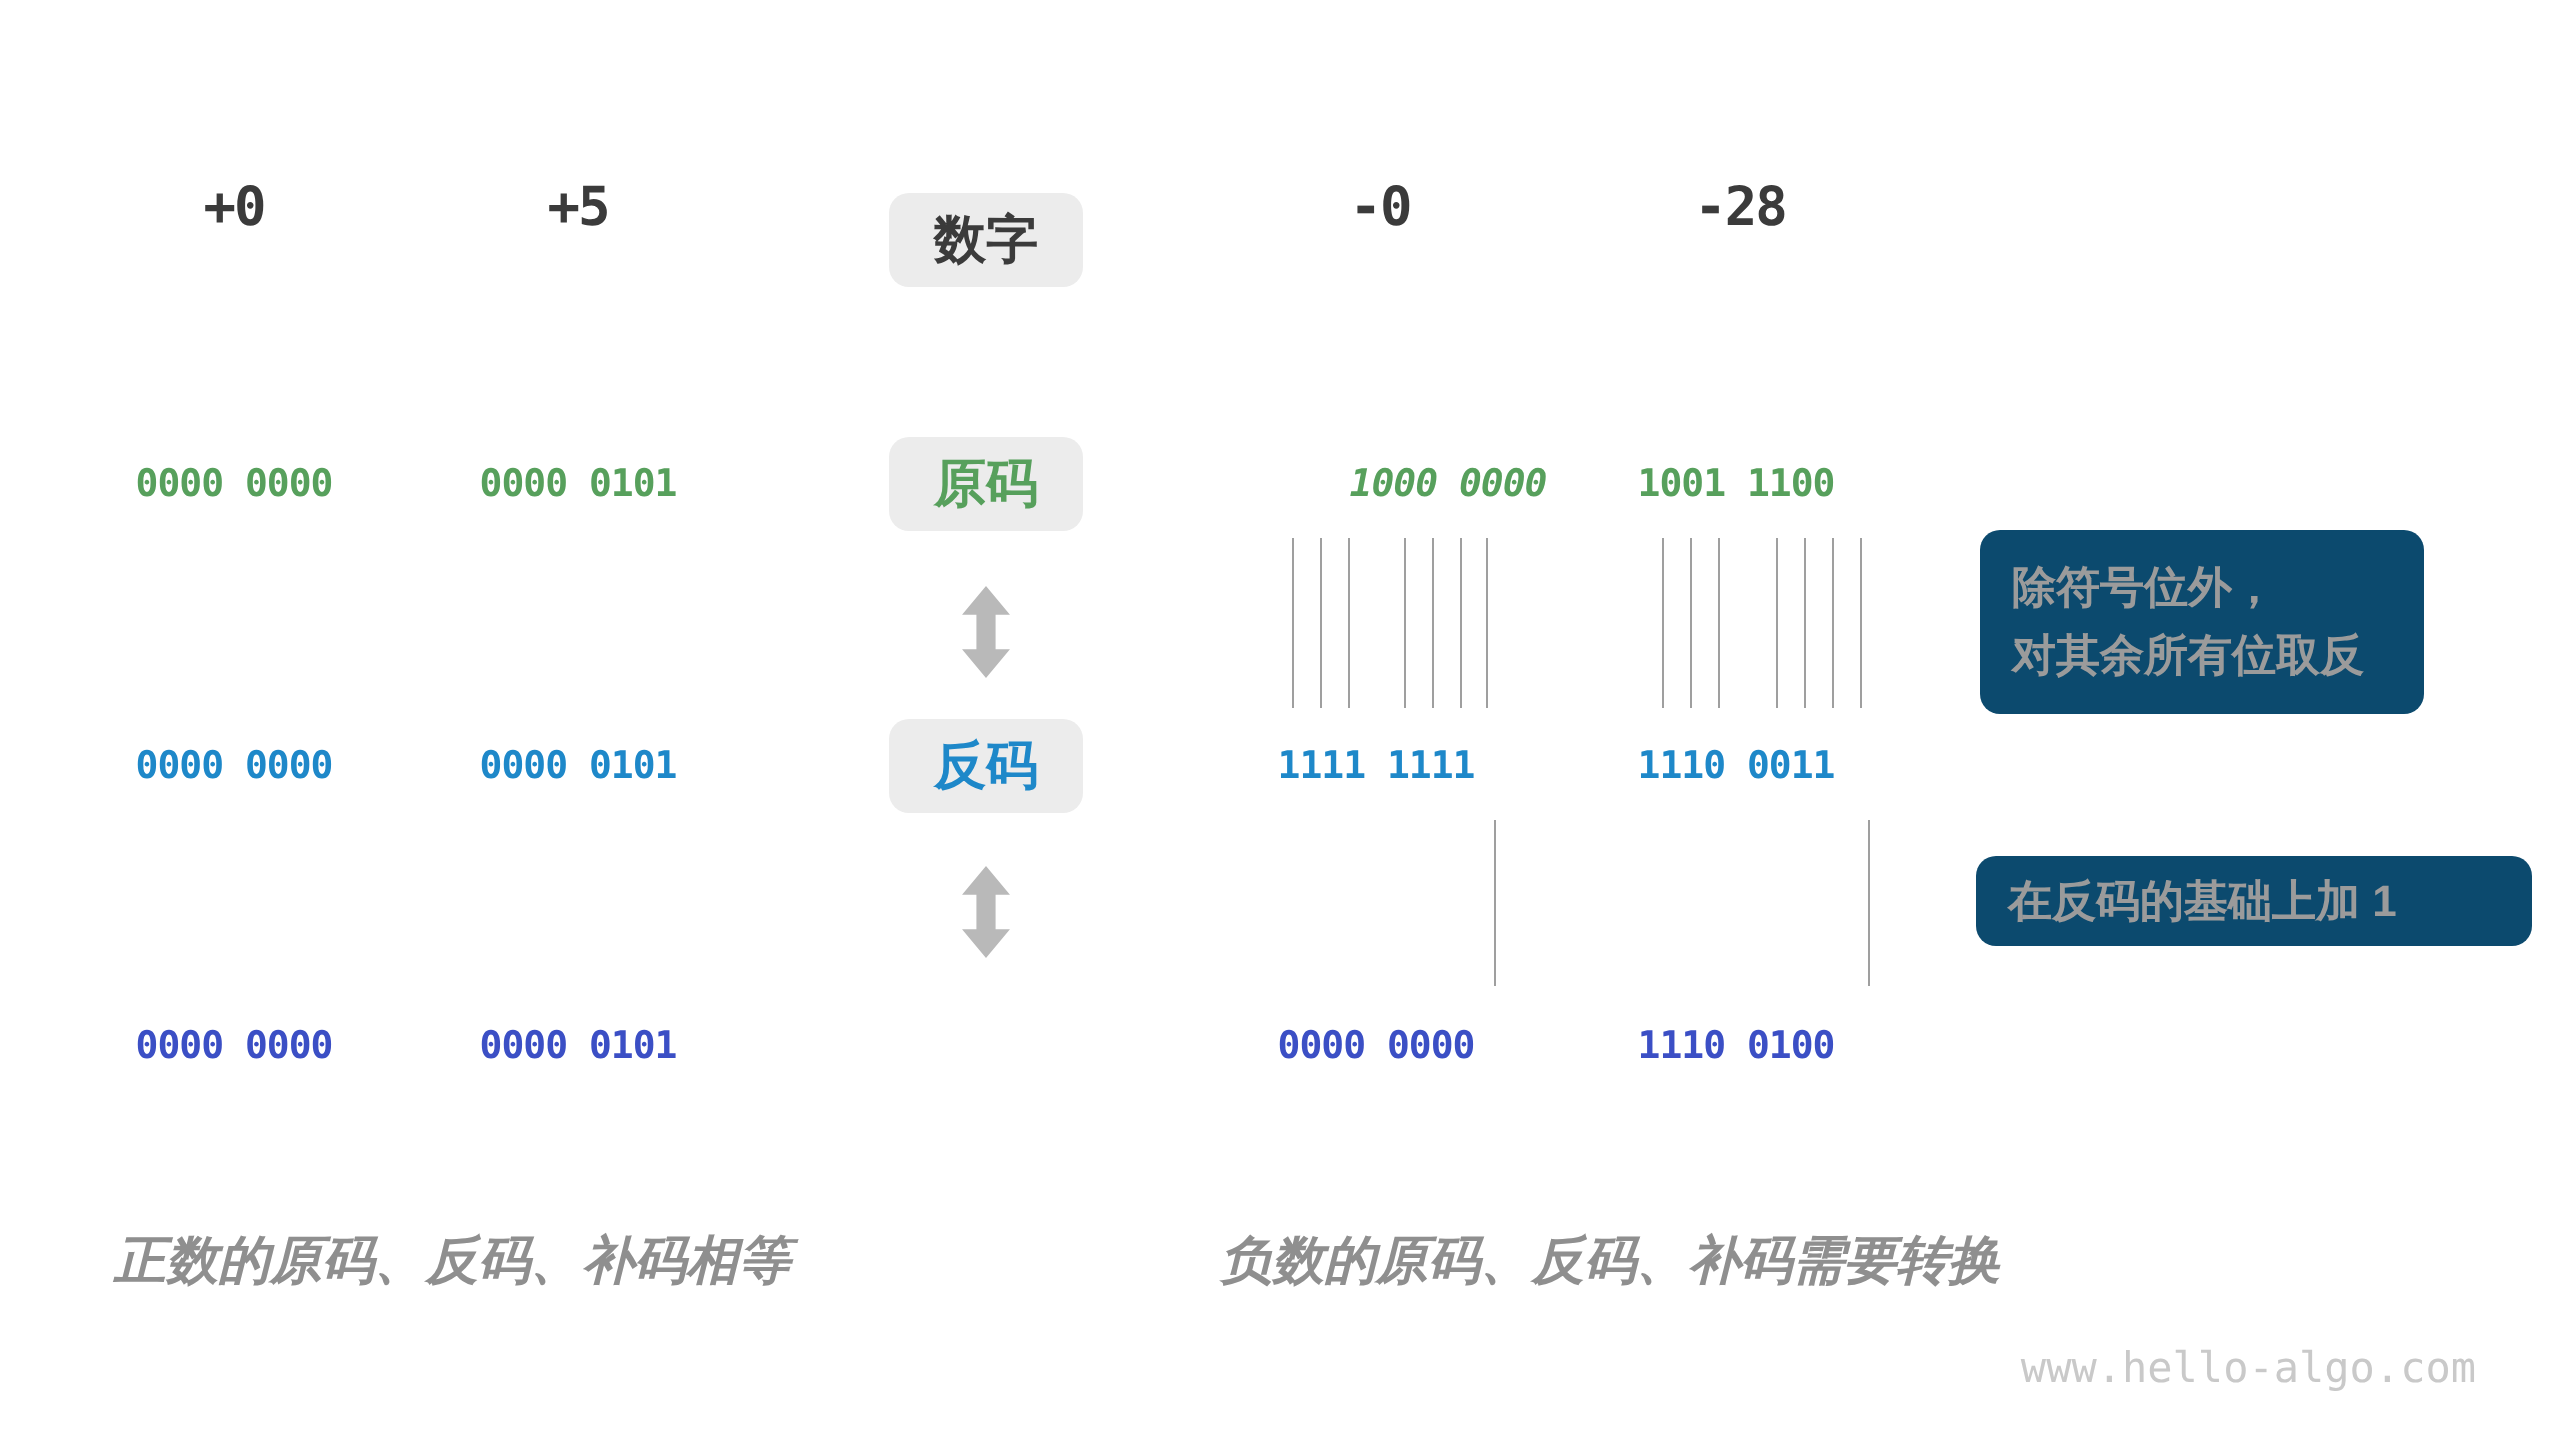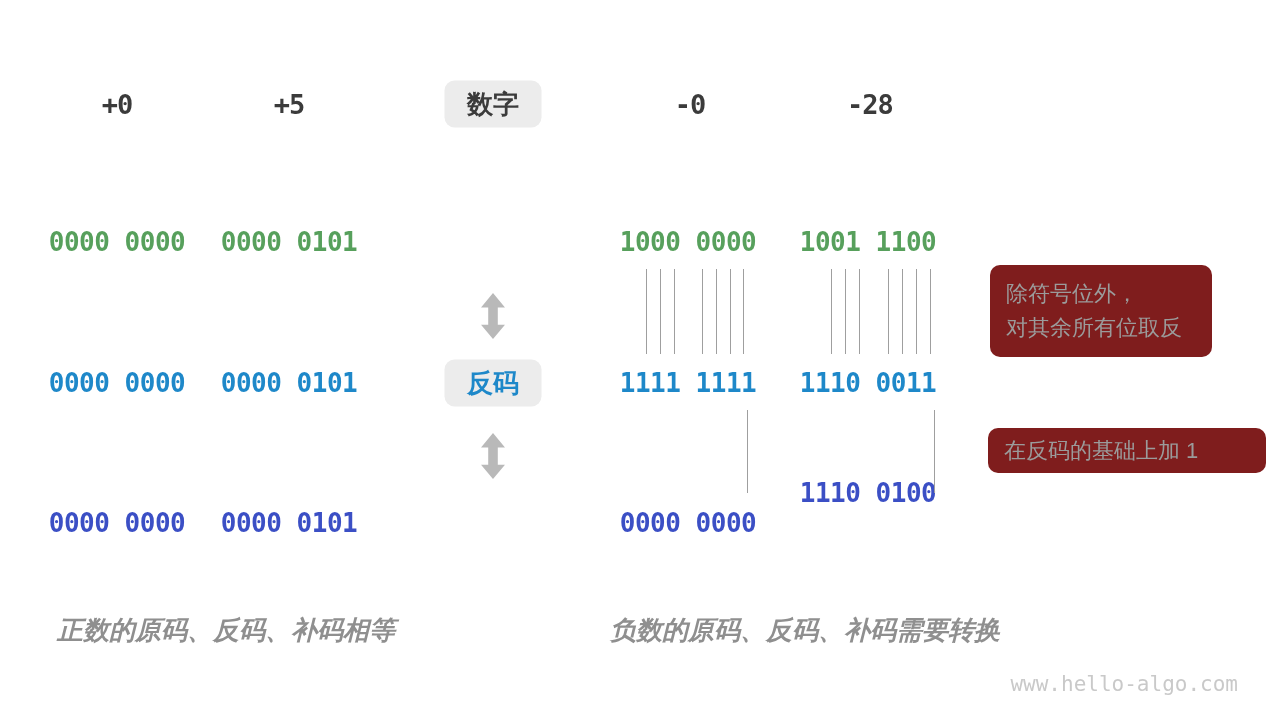--- a/index.html
+++ b/index.html
@@ -3,81 +3,82 @@
 <meta charset="utf-8">
 <style>
   html,body{margin:0;padding:0;background:#ffffff;}
   #canvas{
     position:relative;width:1280px;height:720px;background:#ffffff;overflow:hidden;
     font-family:"Liberation Sans","DejaVu Sans",sans-serif;
   }
   .mono{font-family:"DejaVu Sans Mono","Liberation Mono",monospace;}
   .center{position:absolute;transform:translate(-50%,-50%);white-space:pre;}
   .hdr-num{font-size:27px;font-weight:bold;color:#3b3b3b;letter-spacing:-1px;}
-  .bits{font-size:26px;font-weight:bold;letter-spacing:-0.5px;}
+  .bits{font-size:19px;font-weight:bold;letter-spacing:-0.5px;}
   .green{color:#57a05c;}
   .blue{color:#1e88c9;}
   .indigo{color:#3b4fc5;}
   .label-box{
     position:absolute;transform:translate(-50%,-50%);
     width:97px;height:47px;border-radius:10px;background:#ececec;
     display:flex;align-items:center;justify-content:center;
     font-size:26px;font-weight:bold;white-space:nowrap;
   }
   .label-dark{color:#3b3b3b;}
   .note-box{
-    position:absolute;background:#7f1d1d;border-radius:10px;
-    color:#9b9b9b;font-weight:normal;font-size:22px;
+    position:absolute;background:#0c4a6e;border-radius:10px;
+    color:#9b9b9b;font-weight:bold;font-size:22px;
     display:flex;flex-direction:column;justify-content:center;
     padding:0 16px;box-sizing:border-box;white-space:pre;
   }
   .note-box .line{line-height:34px;}
   .caption{
     position:absolute;font-size:26px;font-weight:bold;color:#8f8f8f;white-space:pre;font-style:italic;
   }
   .watermark{
     position:absolute;font-size:21px;color:#c9c9c9;white-space:pre;
   }
   .arrow{position:absolute;transform:translateX(-50%);width:26px;height:46px;}
   .tick{position:absolute;width:1px;background:#9f9f9f;}
 </style>
 </head>
 <body>
 
 <div id="canvas">
 
   <div class="center hdr-num mono" style="left:117px;top:104px;">+0</div>
   <div class="center hdr-num mono" style="left:289px;top:104px;">+5</div>
-  <div class="label-box label-dark" style="left:493px;top:104px;">数字</div>
+  <div class="label-box label-dark" style="left:493px;top:120px;">数字</div>
   <div class="center hdr-num mono" style="left:690px;top:104px;">-0</div>
   <div class="center hdr-num mono" style="left:870px;top:104px;">-28</div>
 
   <div class="center bits mono green" style="left:117px;top:242px;">0000 0000</div>
   <div class="center bits mono green" style="left:289px;top:242px;">0000 0101</div>
-  <div class="center bits mono green" style="left:688px;top:242px;">1000 0000</div>
+  <div class="label-box green" style="left:493px;top:242px;">原码</div>
+  <div class="center bits mono green" style="left:724px;top:242px;font-style:italic;">1000 0000</div>
   <div class="center bits mono green" style="left:868px;top:242px;">1001 1100</div>
 
   <svg class="arrow" style="left:493px;top:293px;" viewBox="0 0 26 48">
     <path d="M13 0 L25.5 15 L18 15 L18 33 L25.5 33 L13 48 L0.5 33 L8 33 L8 15 L0.5 15 Z" fill="#b9b9b9"></path>
   </svg>
 
   <div class="center bits mono blue" style="left:117px;top:383px;">0000 0000</div>
   <div class="center bits mono blue" style="left:289px;top:383px;">0000 0101</div>
   <div class="label-box blue" style="left:493px;top:383px;">反码</div>
   <div class="center bits mono blue" style="left:688px;top:383px;">1111 1111</div>
   <div class="center bits mono blue" style="left:868px;top:383px;">1110 0011</div>
 
   <svg class="arrow" style="left:493px;top:433px;" viewBox="0 0 26 48">
     <path d="M13 0 L25.5 15 L18 15 L18 33 L25.5 33 L13 48 L0.5 33 L8 33 L8 15 L0.5 15 Z" fill="#b9b9b9"></path>
   </svg>
 
   <div class="center bits mono indigo" style="left:117px;top:523px;">0000 0000</div>
   <div class="center bits mono indigo" style="left:289px;top:523px;">0000 0101</div>
   <div class="center bits mono indigo" style="left:688px;top:523px;">0000 0000</div>
-  <div class="center bits mono indigo" style="left:868px;top:493px;">1110 0100</div>
+  <div class="center bits mono indigo" style="left:868px;top:523px;">1110 0100</div>
 
   <div id="ticks">
       <div class="tick" style="left: 646px; top: 269px; height: 85px;"></div>
       <div class="tick" style="left: 660px; top: 269px; height: 85px;"></div>
       <div class="tick" style="left: 674px; top: 269px; height: 85px;"></div>
       <div class="tick" style="left: 702px; top: 269px; height: 85px;"></div>
       <div class="tick" style="left: 716px; top: 269px; height: 85px;"></div>
       <div class="tick" style="left: 730px; top: 269px; height: 85px;"></div>
       <div class="tick" style="left: 743px; top: 269px; height: 85px;"></div>
       <div class="tick" style="left: 831px; top: 269px; height: 85px;"></div>

